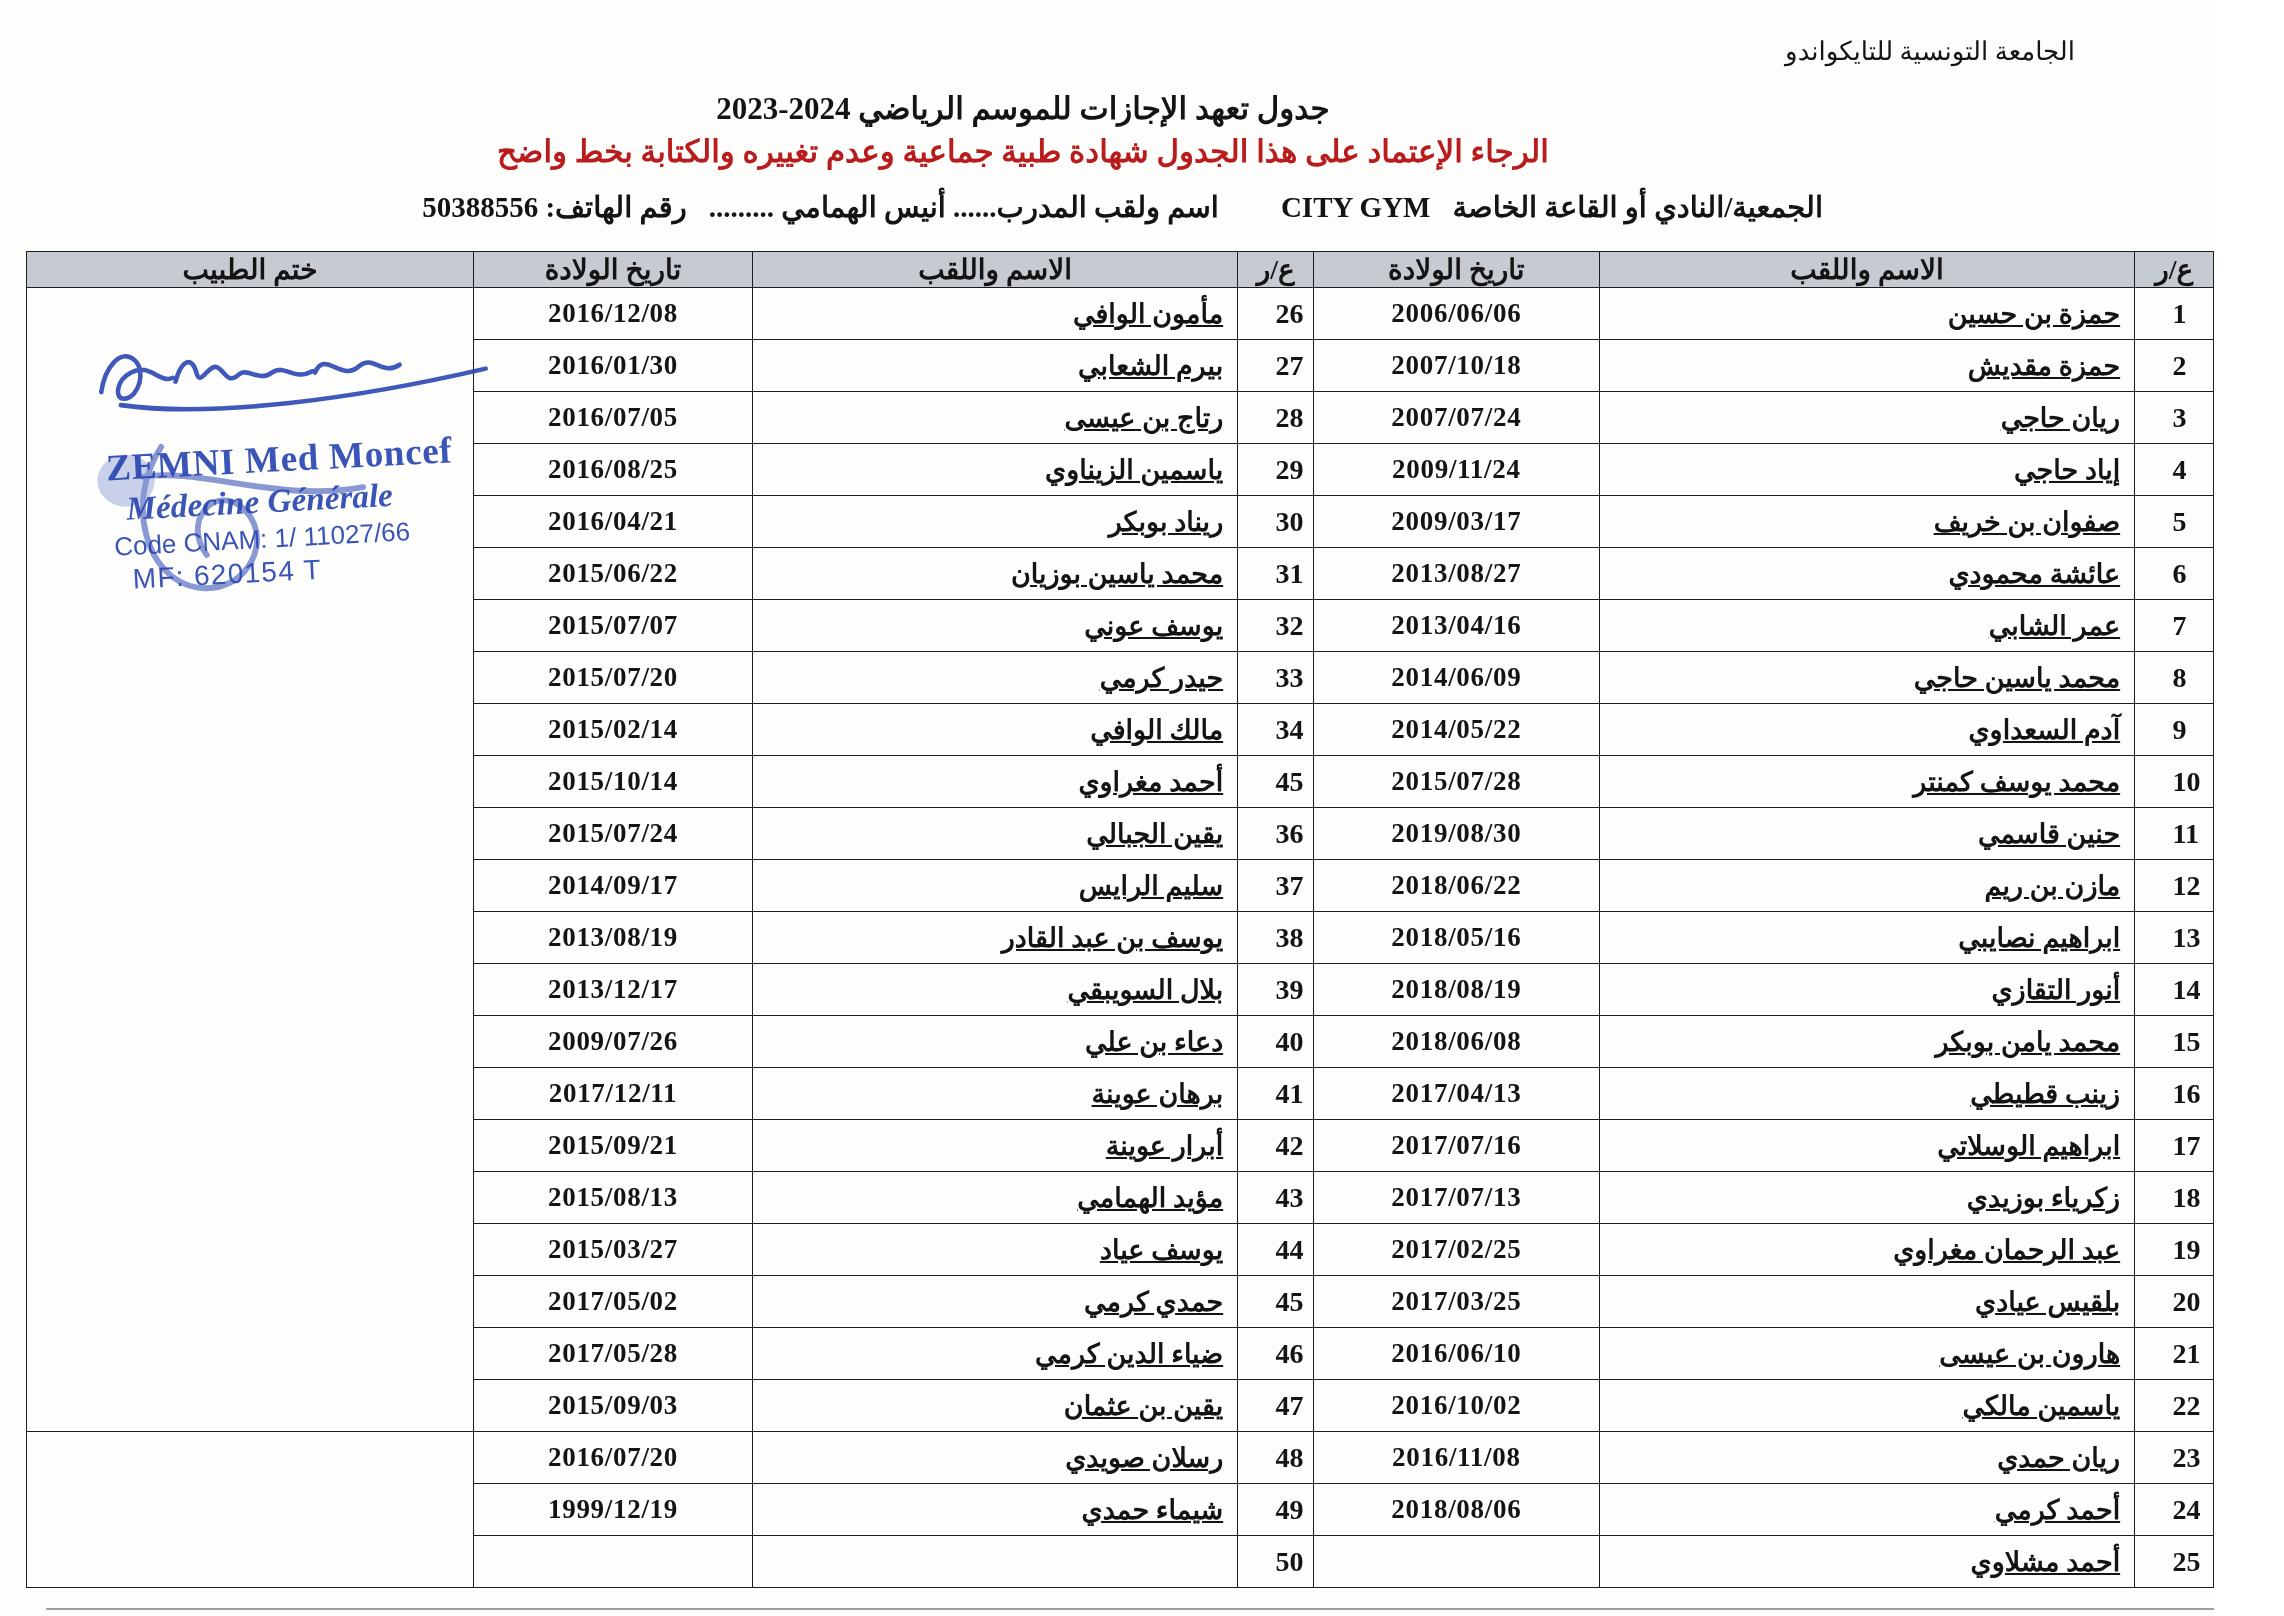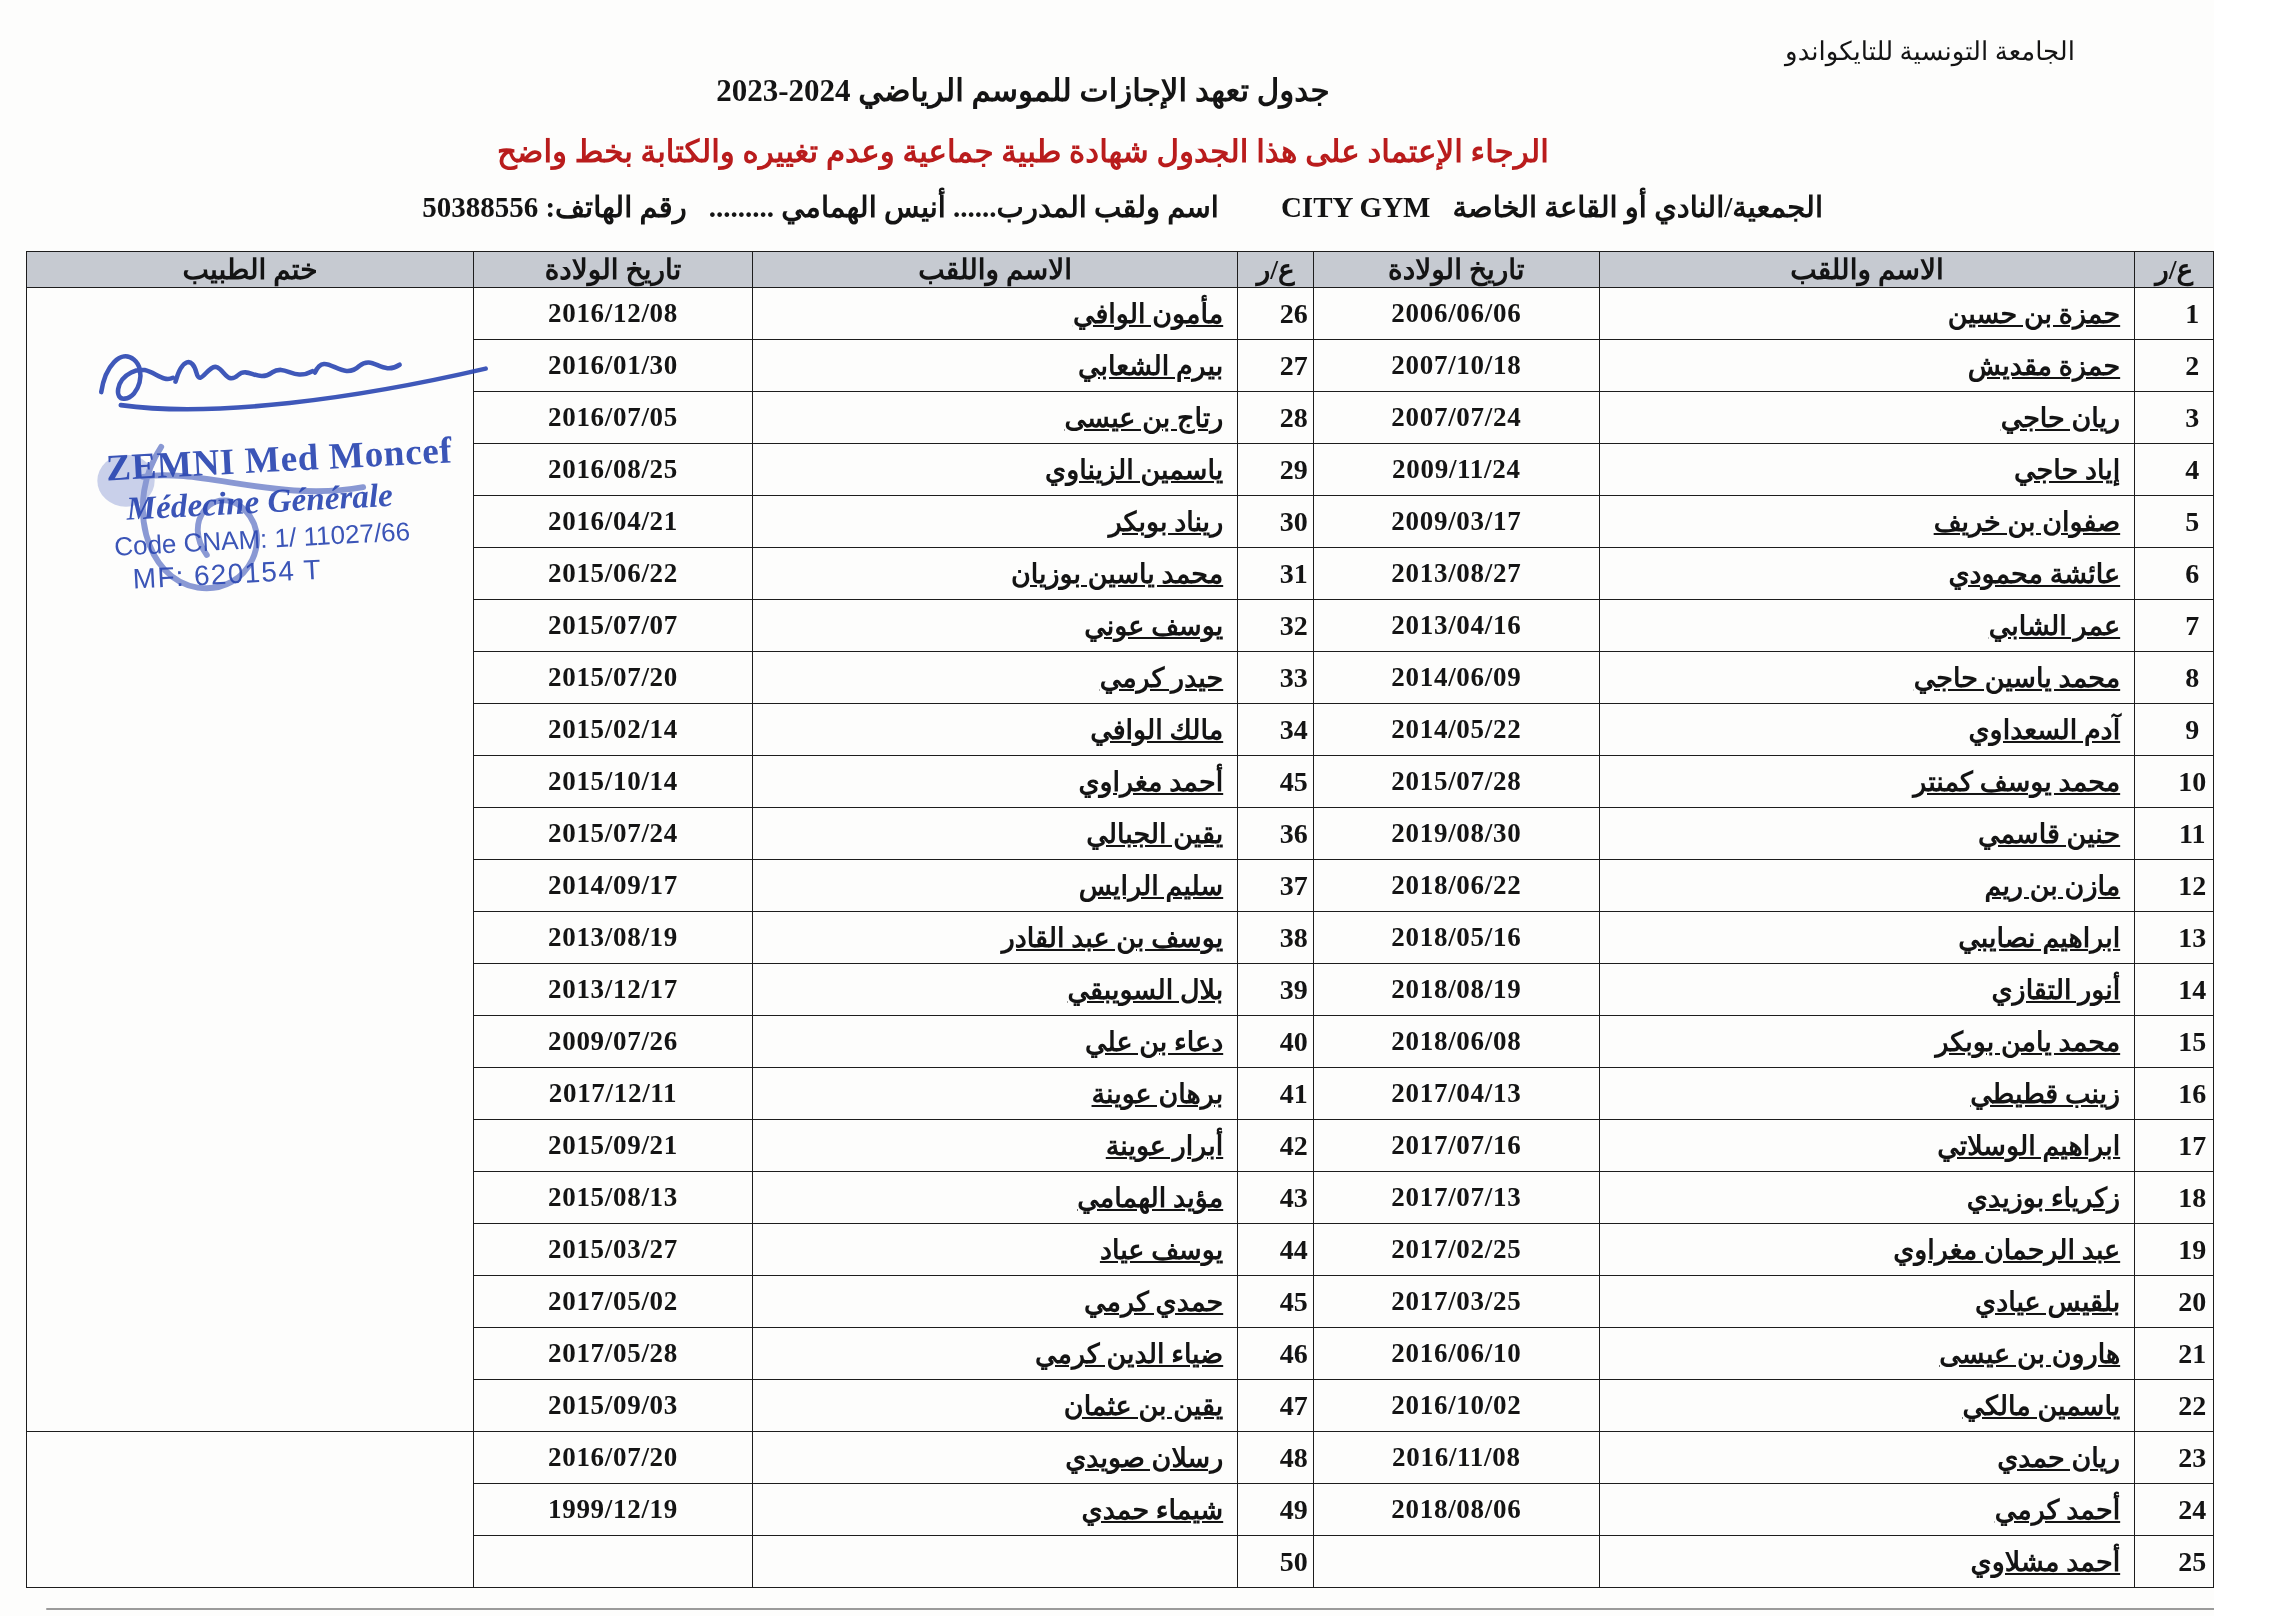--- a/index.html
+++ b/index.html
@@ -10,21 +10,21 @@
     overflow:hidden;
     font-family:"Liberation Serif","DejaVu Serif",serif;
     color:#141414;
   }
   
   .federation{
     position:absolute;top:36px;right:139px;
     font-size:26px;direction:rtl;white-space:nowrap;
   }
   .doc-title{
-    position:absolute;top:72px;left:0;width:2046px;
+    position:absolute;top:90px;left:0;width:2046px;
     text-align:center;font-size:31px;font-weight:bold;direction:rtl;
   }
   .doc-warning{
     position:absolute;top:133px;left:0;width:2046px;
     text-align:center;font-size:31px;font-weight:bold;color:#b91c1c;direction:rtl;
   }
   .club-line{
     position:absolute;top:190px;right:391px;
     direction:rtl;font-size:29px;font-weight:bold;white-space:nowrap;
   }
@@ -39,21 +39,21 @@
   .roster th,.roster td{
     border:1.3px solid #1d1d1d;
     overflow:hidden;white-space:nowrap;
   }
   .roster thead tr{height:36px;}
   .roster tbody tr{height:52px;}
   .roster th{
     background:#c6cad1;
     font-size:28px;font-weight:bold;text-align:center;
   }
-  .roster td.num{text-align:center;font-size:28px;font-weight:bold;font-family:"Liberation Serif",serif;padding-left:37px;}
+  .roster td.num{text-align:left;font-size:28px;font-weight:bold;font-family:"Liberation Serif",serif;padding-left:37px;}
   .roster td.name{text-align:right;padding:0 14.3px 0 5.2px;font-size:27px;font-weight:bold;text-decoration:underline;}
   .roster td.dob{
     text-align:center;font-size:27px;font-weight:bold;
     font-family:"Liberation Serif",serif;letter-spacing:0.7px;direction:ltr;
   }
   .roster td.stamp-cell{background:transparent;}
   
   .stamp-overlay{
     position:absolute;left:83px;top:306px;width:430px;height:352px;
     pointer-events:none;

